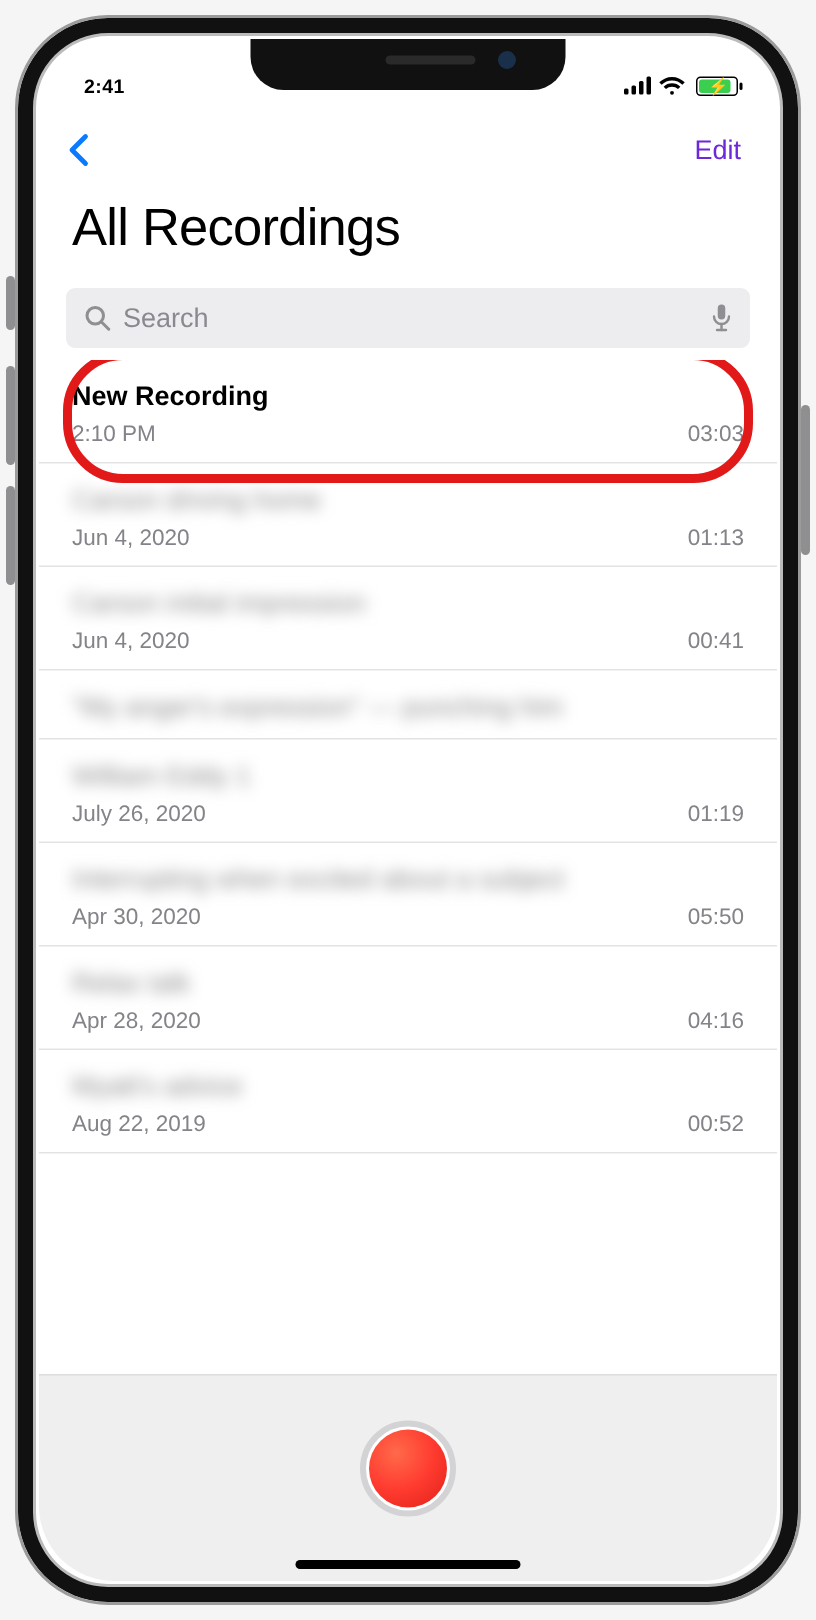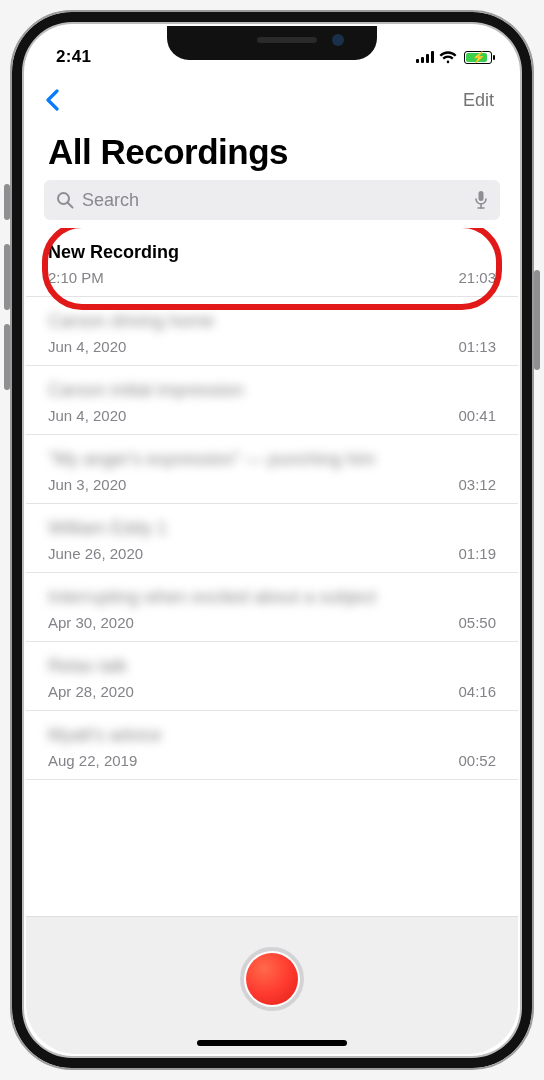--- a/index.html
+++ b/index.html
@@ -63,21 +63,21 @@
 
   
   .status-bar {
     height: 50px;
     display: flex;
     align-items: center;
     padding: 12px 26px 0 30px;
     position: relative;
     z-index: 15;
   }
-  .status-time { font-size: 17px; font-weight: 600; letter-spacing: 0.3px; }
+  .status-time { font-size: 13px; font-weight: 600; letter-spacing: 0.3px; }
   .status-spacer { flex: 1; }
   .status-right { display: flex; align-items: center; gap: 5px; }
   .sig-bars { display: flex; align-items: flex-end; gap: 2px; height: 12px; }
   .sig-bars span { width: 3px; background: #000; border-radius: 1px; }
   .sig-bars span:nth-child(1){height:4px;} .sig-bars span:nth-child(2){height:6px;}
   .sig-bars span:nth-child(3){height:9px;} .sig-bars span:nth-child(4){height:12px;}
   .wifi-icon svg { display:block; }
   .battery {
     width: 28px; height: 13px;
     border: 1px solid #000;
@@ -103,26 +103,26 @@
 
   
   .nav-bar {
     height: 48px;
     display:flex; align-items:center;
     padding: 0 18px;
   }
   .nav-back { width:40px; color:#0a7aff; }
   .nav-back svg{ display:block; }
   .nav-spacer { flex:1; }
-  .nav-edit { color:#737373; font-size:18px; padding:4px 6px; }
+  .nav-edit { color:#6d28d9; font-size:18px; padding:4px 6px; }
 
   .title-large {
-    padding: 8px 22px 8px 22px;
+    padding: 8px 22px 20px 22px;
     font-size: 35px;
-    font-weight: 700;
+    font-weight: 400;
     letter-spacing: -0.5px;
   }
 
   .search-wrap { padding: 0 18px 8px 18px; }
   .search-field {
     background:#ededef;
     border-radius:6px;
     height:40px;
     display:flex; align-items:center;
     padding: 0 12px;
@@ -283,21 +283,21 @@
     <div class="list" style="position:relative;">
 
       <div class="highlight-ring"></div>
 
       <div class="row">
         <div class="title-line">
             <span class="rec-title">New Recording</span>
           </div>
         <div class="sub-line">
           <span class="rec-date">2:10 PM</span>
-          <span class="rec-dur">21:03</span>
+          <span class="rec-dur">03:03</span>
         </div>
       </div>
 
       <div class="row blurred">
         <div class="title-line">
             <span class="rec-title">Carson driving home</span>
           </div>
         <div class="sub-line">
           <span class="rec-date">Jun 4, 2020</span>
           <span class="rec-dur">01:13</span>
@@ -311,32 +311,28 @@
         <div class="sub-line">
           <span class="rec-date">Jun 4, 2020</span>
           <span class="rec-dur">00:41</span>
         </div>
       </div>
 
       <div class="row blurred">
         <div class="title-line">
             <span class="rec-title">"My anger's expression" — punching him</span>
           </div>
-        <div class="sub-line">
-          <span class="rec-date">Jun 3, 2020</span>
-          <span class="rec-dur">03:12</span>
-        </div>
       </div>
 
       <div class="row blurred">
         <div class="title-line">
             <span class="rec-title">William Eddy 1</span>
           </div>
         <div class="sub-line">
-          <span class="rec-date">June 26, 2020</span>
+          <span class="rec-date">July 26, 2020</span>
           <span class="rec-dur">01:19</span>
         </div>
       </div>
 
       <div class="row blurred">
         <div class="title-line">
             <span class="rec-title">Interrupting when excited about a subject</span>
           </div>
         <div class="sub-line">
           <span class="rec-date">Apr 30, 2020</span>

